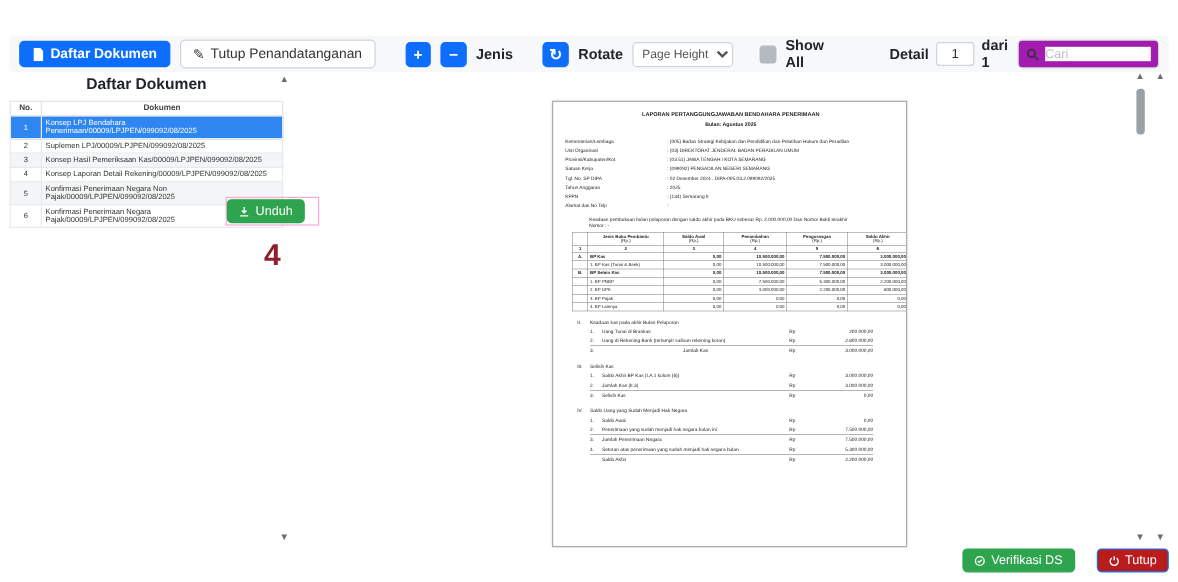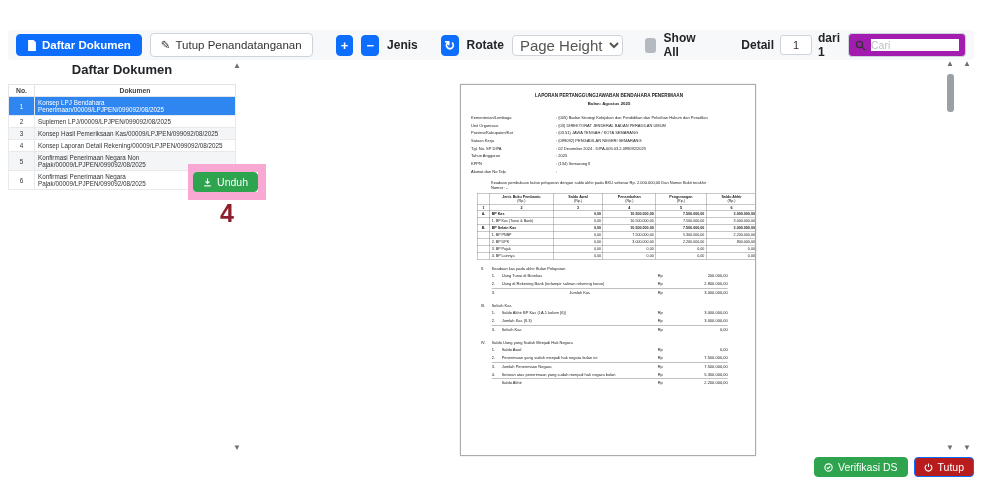--- a/index.html
+++ b/index.html
@@ -12,38 +12,38 @@
   .modal-close { position:absolute; right:12px; top:4px; font-size:14px; color:#8a8f94; cursor:pointer; line-height:1; }
 
   
   .toolbar { position:absolute; top:30px; left:8px; right:8px; height:30px; background:#f7f8f9; border-radius:4px; display:flex; align-items:center; padding:0 8px; gap:8px; }
   .btn { display:inline-flex; align-items:center; gap:5px; border-radius:4px; font-size:11.5px; padding:4px 10px; border:1px solid transparent; cursor:pointer; white-space:nowrap; }
   .btn-primary { background:#0d6efd; border-color:#0d6efd; color:#fff; font-weight:bold; }
   .btn-outline { background:#fff; border-color:#ced4da; color:#333; }
   .btn-sq { width:24px; height:21px; justify-content:center; padding:0; font-weight:bold; font-size:13px; }
   .tb-label { font-size:12px; font-weight:bold; color:#212529; }
   .tb-gap { width:10px; }
-  select.fit { height:21px; font-size:15px; color:#555; border:1px solid #ced4da; border-radius:4px; background:#fff; padding:0 3px; }
+  select.fit { height:21px; font-size:10px; color:#555; border:1px solid #ced4da; border-radius:4px; background:#fff; padding:0 3px; }
   .checkbox { width:15px; height:15px; background:#b4bac0; border-radius:3px; margin-left:14px; cursor:pointer; }
   .page-group { display:flex; align-items:center; gap:6px; margin-left:34px; }
   .page-input { width:32px; height:20px; border:1px solid #ced4da; border-radius:3px; text-align:center; font-size:11px; color:#333; }
   .search { margin-left:auto; display:flex; align-items:center; background:#a21caf; border:1px solid #ced4da; border-radius:4px; height:24px; width:118px; padding:0 6px; gap:5px; }
   .search input { border:none; outline:none; flex:1; font-size:10.5px; color:#333; min-width:0; }
   .search input::placeholder { color:#b9bfc5; }
 
   
   .sidebar { position:absolute; top:62px; left:8px; width:228px; }
   .sidebar-title { text-align:center; font-size:13px; font-weight:bold; color:#212529; margin-bottom:7px; }
   table.doc-list { width:100%; border-collapse:collapse; font-size:6.3px; color:#333; }
   table.doc-list th { border:1px solid #e1e4e8; font-size:6.8px; font-weight:bold; color:#444; padding:2px; text-align:center; background:#fff; }
   table.doc-list td { border:1px solid #e7eaed; padding:2px 3px; height:10px; cursor:pointer; }
   table.doc-list td.no { text-align:center; width:26px; }
   table.doc-list tr:nth-child(odd) { background:#f4f5f6; }
   table.doc-list tr.selected { background:#2f86f0; color:#fff; }
-  .annot-rect { position:absolute; left:188px; top:164px; width:78px; height:36px; border:8px solid #f9a8d4; display:flex; align-items:center; justify-content:flex-end; }
+  .annot-rect { position:absolute; left:188px; top:164px; width:78px; height:24px; border:1px solid #f9a8d4; display:flex; align-items:center; justify-content:flex-start; }
   .btn-unduh { background:#2ea44f; border:1px solid #2ea44f; color:#fff; font-size:10.5px; padding:3px 9px; }
   .annot-num { position:absolute; left:188px; top:199px; width:78px; text-align:center; font-size:25px; font-weight:800; color:#8e1f2c; }
 
   
   .arrow { position:absolute; font-size:8px; color:#6b7075; cursor:pointer; line-height:1; }
 
   
   .page { position:absolute; left:460px; top:84px; width:296px; height:372px; background:#fff; border:1px solid #a9abad; overflow:hidden; box-shadow:0 0 2px rgba(0,0,0,.15); }
   .page-content { width:888px; height:1116px; transform:scale(0.33333); transform-origin:0 0; padding:22px 30px; color:#222; }
   .d-title { text-align:center; font-weight:bold; font-size:14px; }
@@ -70,21 +70,21 @@
   .sec-item .lbl { flex:1; }
   .sec-item .rp { width:60px; }
   .sec-item .val { width:150px; text-align:right; }
   .sec-item.total { border-top:1px solid #444; }
   .sec-item.center .lbl { text-align:center; }
 
   
   .thumb { position:absolute; left:947px; top:74px; width:7px; height:38px; background:#9aa0a6; border-radius:3px; cursor:pointer; }
 
   
-  .footer { position:absolute; right:8px; top:457px; display:flex; gap:6px; }
+  .footer { position:absolute; right:8px; top:457px; display:flex; gap:18px; }
   .btn-success { background:#2ea44f; border-color:#2ea44f; color:#fff; font-size:10.5px; padding:3px 9px; }
   .btn-tutup { background:#b91c1c; border-color:#0d6efd; color:#fff; font-size:10.5px; padding:3px 9px; }
   .icn { display:inline-flex; }
 </style>
 </head>
 <body>
 
 <div class="app">
 
 

